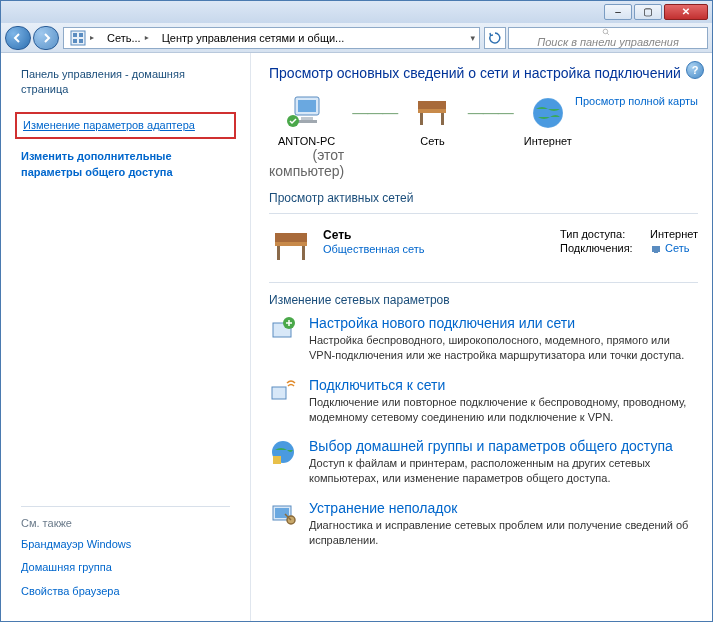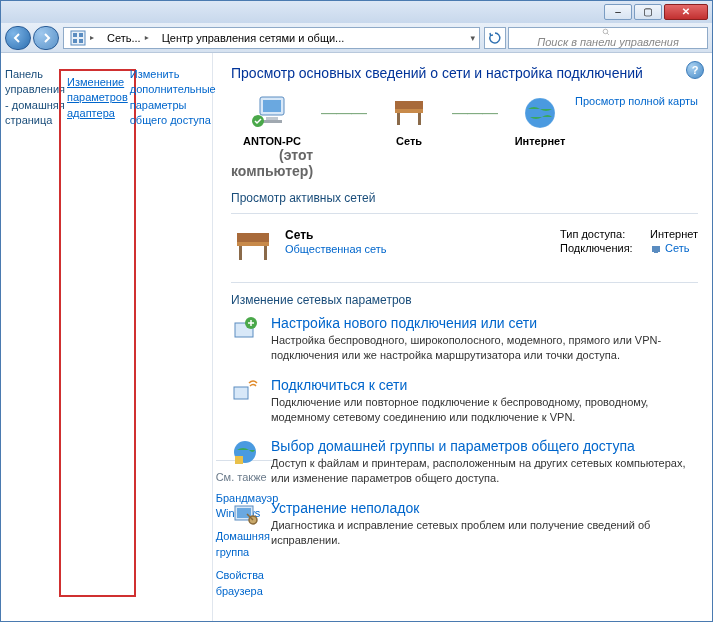--- a/index.html
+++ b/index.html
@@ -12,36 +12,36 @@
 .navbtn { width: 26px; height: 24px; border-radius: 12px; background: radial-gradient(circle at 30% 30%, #7fb6e8,#2d6fb0); border: 1px solid #2a5c96; display: flex; align-items: center; justify-content: center; color: #fff; font-size: 12px; }
 .navbtn.fwd { background: radial-gradient(circle at 30% 30%, #9fc8ee,#5a92c8); }
 .addr { flex: 1; display: flex; align-items: center; height: 22px; background: #fff; border: 1px solid #8faac8; margin: 0 2px; font-size: 11px; }
 .addr .seg { padding: 0 6px; display: flex; align-items: center; gap: 4px; height: 100%; border-right: 1px solid transparent; }
 .addr .chev { font-size: 8px; color: #555; }
 .addr .icon-cp { width: 16px; height: 16px; display: inline-block; }
 .refresh { width: 22px; height: 22px; border: 1px solid #8faac8; background: #fff; display: flex; align-items: center; justify-content: center; color: #2d6fb0; font-size: 12px; }
 .search { width: 200px; height: 22px; border: 1px solid #8faac8; background: #fff; display: flex; align-items: center; padding: 0 4px; font-size: 11px; color: #888; font-style: italic; flex-direction: column; }
 .search .sicon { width: 14px; height: 14px; margin-right: 4px; }
 .content { display: flex; height: calc(100% - 52px); }
-.sidebar { width: 212px; background: #fff; padding: 14px 4px; border-right: 1px solid #e0e6ee; display: flex; flex-direction: row; }
+.sidebar { width: 250px; background: #fff; padding: 14px 20px; border-right: 1px solid #e0e6ee; display: flex; flex-direction: column; }
 .sidebar a { color: #0066cc; text-decoration: none; font-size: 11px; line-height: 1.4; display: block; }
 .sidebar .home { color: #1a4d7a; margin-bottom: 12px; }
 .sidebar .highlighted { border: 2px solid #d03030; padding: 4px 6px; margin: 2px -6px 10px -6px; }
 .sidebar .highlighted a { color: #0066cc; text-decoration: underline; }
-.sidebar .normal { margin-bottom: 23px; }
+.sidebar .normal { margin-bottom: 23px; font-weight: bold; }
 .sidebar .seealso-wrap { margin-top: auto; padding-top: 14px; }
 .sidebar .seealso-hr { border: none; border-top: 1px solid #d8e0ea; margin-bottom: 10px; }
 .sidebar .seealso-title { color: #6a7a8a; font-size: 11px; margin-bottom: 8px; }
 .sidebar .seealso a { margin-bottom: 8px; }
 .main { flex: 1; padding: 12px 14px 12px 18px; overflow-y: auto; position: relative; }
 .helpbtn { position: absolute; top: 8px; right: 8px; width: 18px; height: 18px; border-radius: 50%; background: radial-gradient(circle at 30% 30%, #a8d0f0,#4a8cc8); color: #fff; font-size: 11px; font-weight: bold; display: flex; align-items: center; justify-content: center; border: 1px solid #3a7ab8; }
 .main h1 { color: #003399; font-size: 14px; font-weight: normal; margin-bottom: 14px; }
 .main .toplink { float: right; color: #0066cc; font-size: 11px; text-decoration: none; }
 .netmap { display: flex; align-items: flex-start; justify-content: flex-start; gap: 8px; margin-bottom: 12px; }
-.netnode { text-align: center; font-size: 11px; width: 110px; font-weight: bold; }
+.netnode { text-align: center; font-size: 11px; width: 110px; }
 .netnode .nicon { width: 40px; height: 36px; margin: 0 auto 4px; display: flex; align-items: center; justify-content: center; }
 .netnode .sub { color: #666; font-size: 14px; text-align: right; }
 .netconn { width: 50px; height: 36px; display: flex; align-items: center; justify-content: center; color: #7faa7f; font-size: 16px; letter-spacing: -1px; }
 .section-title { color: #1a4d7a; font-size: 12px; margin: 10px 0 8px; }
 .section-title .toplink { font-size: 11px; }
 .divider { border: none; border-top: 1px solid #d8e0ea; margin: 8px 0; }
 .active-net { display: flex; gap: 14px; padding: 6px 0 10px; }
 .active-net .left { display: flex; gap: 10px; flex: 1; }
 .active-net .bicon { width: 44px; height: 36px; }
 .active-net .nname { font-size: 12px; }

